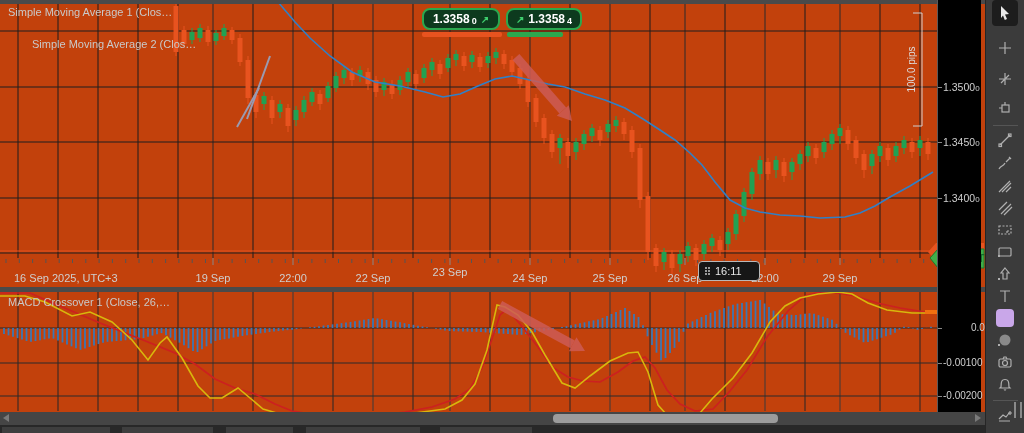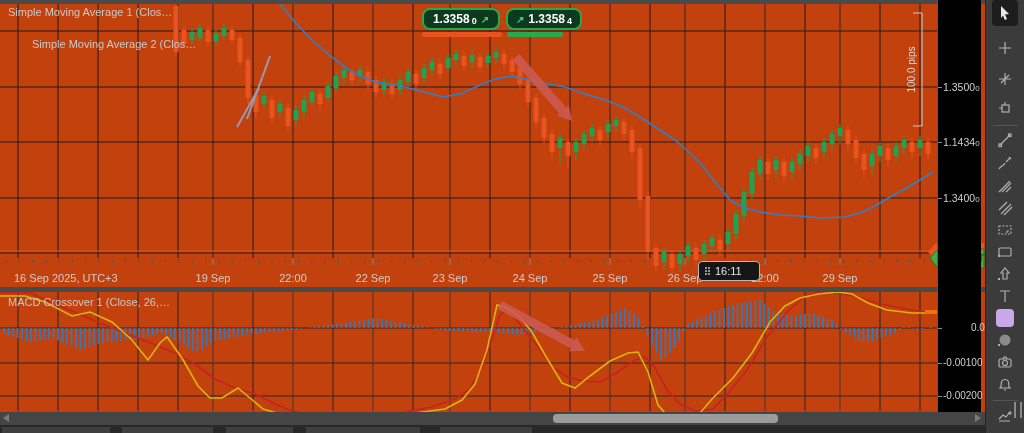--- a/index.html
+++ b/index.html
@@ -631,40 +631,40 @@
       <span>1.3358</span>
         <span class="sub">4</span>
     </div>
     <div class="spread-bar" style="left:0;width:80px;background:#e8531f;"></div>
     <div class="spread-bar" style="left:85px;width:56px;background:#2ba84e;"></div>
   </div>
 
   <div class="ovl price-axis" id="price-axis">
       <div class="axis-label" style="top: 81px;"><span>1.3500</span><span class="sub">0</span></div>
       <div style="position: absolute; left: 0px; top: 87px; width: 4px; height: 1px; background: rgb(136, 136, 136);"></div>
-      <div class="axis-label" style="top: 136px;"><span>1.1434</span><span class="sub">0</span></div>
+      <div class="axis-label" style="top: 136px;"><span>1.3450</span><span class="sub">0</span></div>
       <div style="position: absolute; left: 0px; top: 142px; width: 4px; height: 1px; background: rgb(136, 136, 136);"></div>
       <div class="axis-label" style="top: 192px;"><span>1.3400</span><span class="sub">0</span></div>
       <div style="position: absolute; left: 0px; top: 198px; width: 4px; height: 1px; background: rgb(136, 136, 136);"></div>
       <div class="axis-label" style="top: 322px; font-size: 10px; padding-left: 28px;">0.00000</div>
       <div style="position: absolute; left: 0px; top: 328px; width: 4px; height: 1px; background: rgb(136, 136, 136);"></div>
       <div class="axis-label" style="top: 357px; font-size: 10px;">-0.00100</div>
       <div style="position: absolute; left: 0px; top: 363px; width: 4px; height: 1px; background: rgb(136, 136, 136);"></div>
       <div class="axis-label" style="top: 390px; font-size: 10px;">-0.00200</div>
       <div style="position: absolute; left: 0px; top: 396px; width: 4px; height: 1px; background: rgb(136, 136, 136);"></div>
     </div>
 
   <div class="ovl pips">100.0 pips</div>
 
   <div class="ovl" style="left:0;top:258px;width:937px;height:34px;z-index:3;" id="time-axis">
       <div class="time-label left" style="left: 14px; top: 14px;">16 Sep 2025, UTC+3</div>
       <div class="time-label" style="left: 213px; top: 14px;">19 Sep</div>
       <div class="time-label" style="left: 293px; top: 14px;">22:00</div>
       <div class="time-label" style="left: 373px; top: 14px;">22 Sep</div>
-      <div class="time-label" style="left: 450px; top: 14px; text-align: center;">23 Sep</div>
+      <div class="time-label" style="left: 450px; top: 8px; text-align: center;">23 Sep</div>
       <div class="time-label" style="left: 530px; top: 14px;">24 Sep</div>
       <div class="time-label" style="left: 610px; top: 14px;">25 Sep</div>
       <div class="time-label" style="left: 685px; top: 14px;">26 Sep</div>
       <div class="time-label" style="left: 765px; top: 14px;">22:00</div>
       <div class="time-label" style="left: 840px; top: 14px;">29 Sep</div>
     </div>
 
   <div class="ovl tooltip">
     <span class="grip">
         <i></i>

